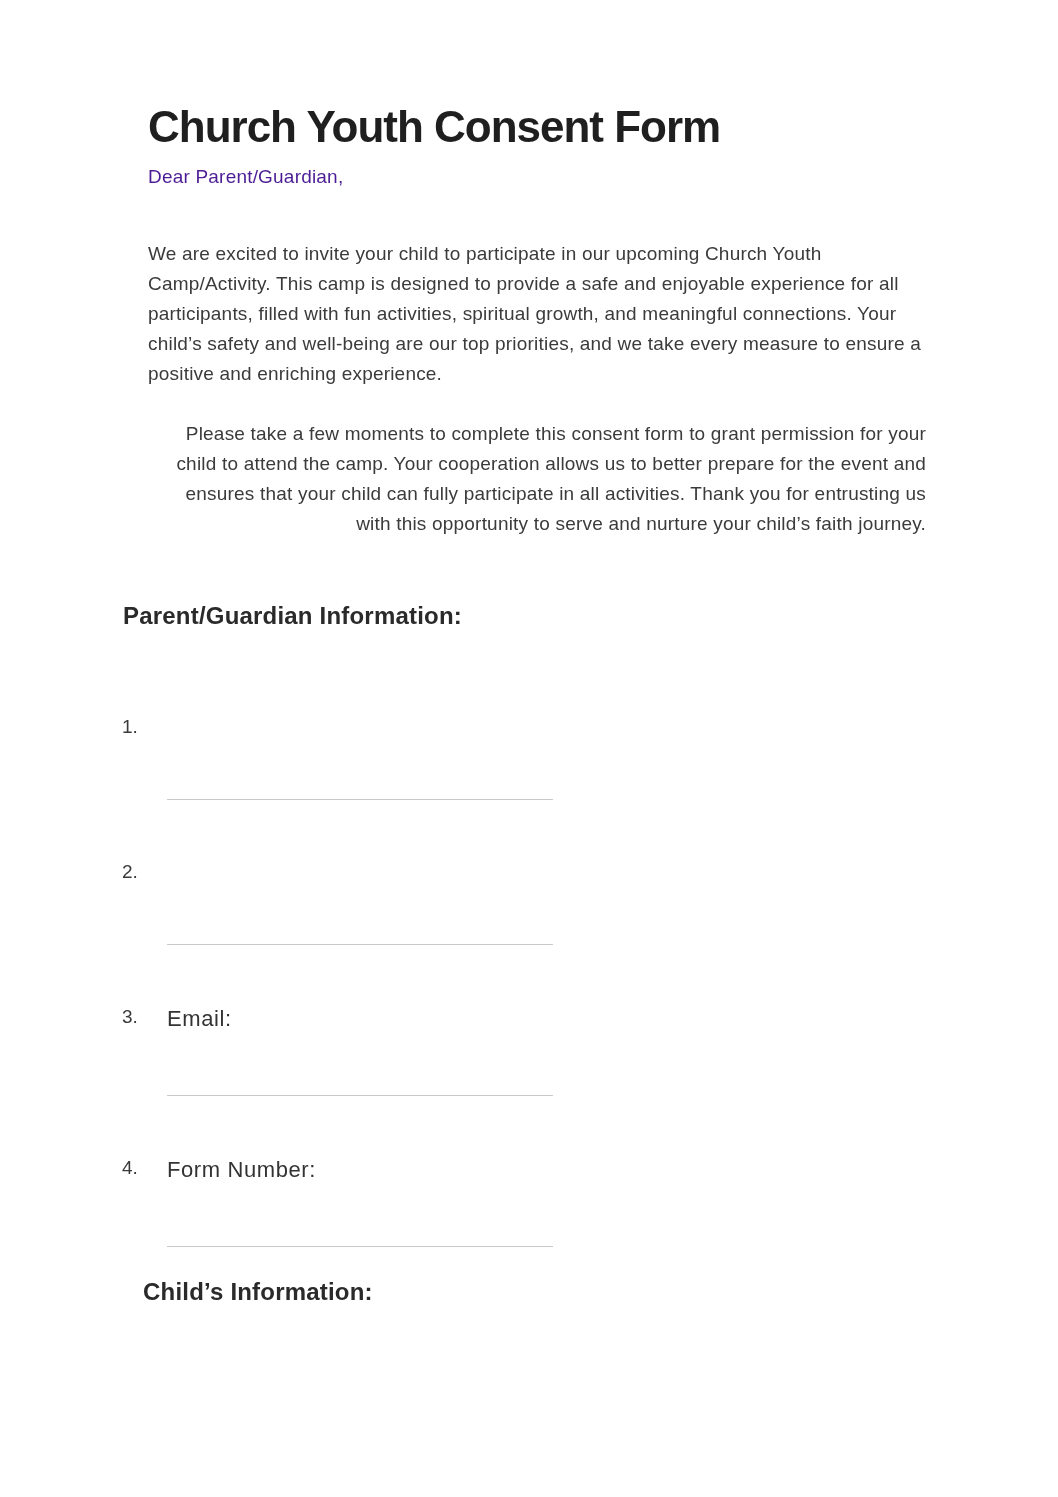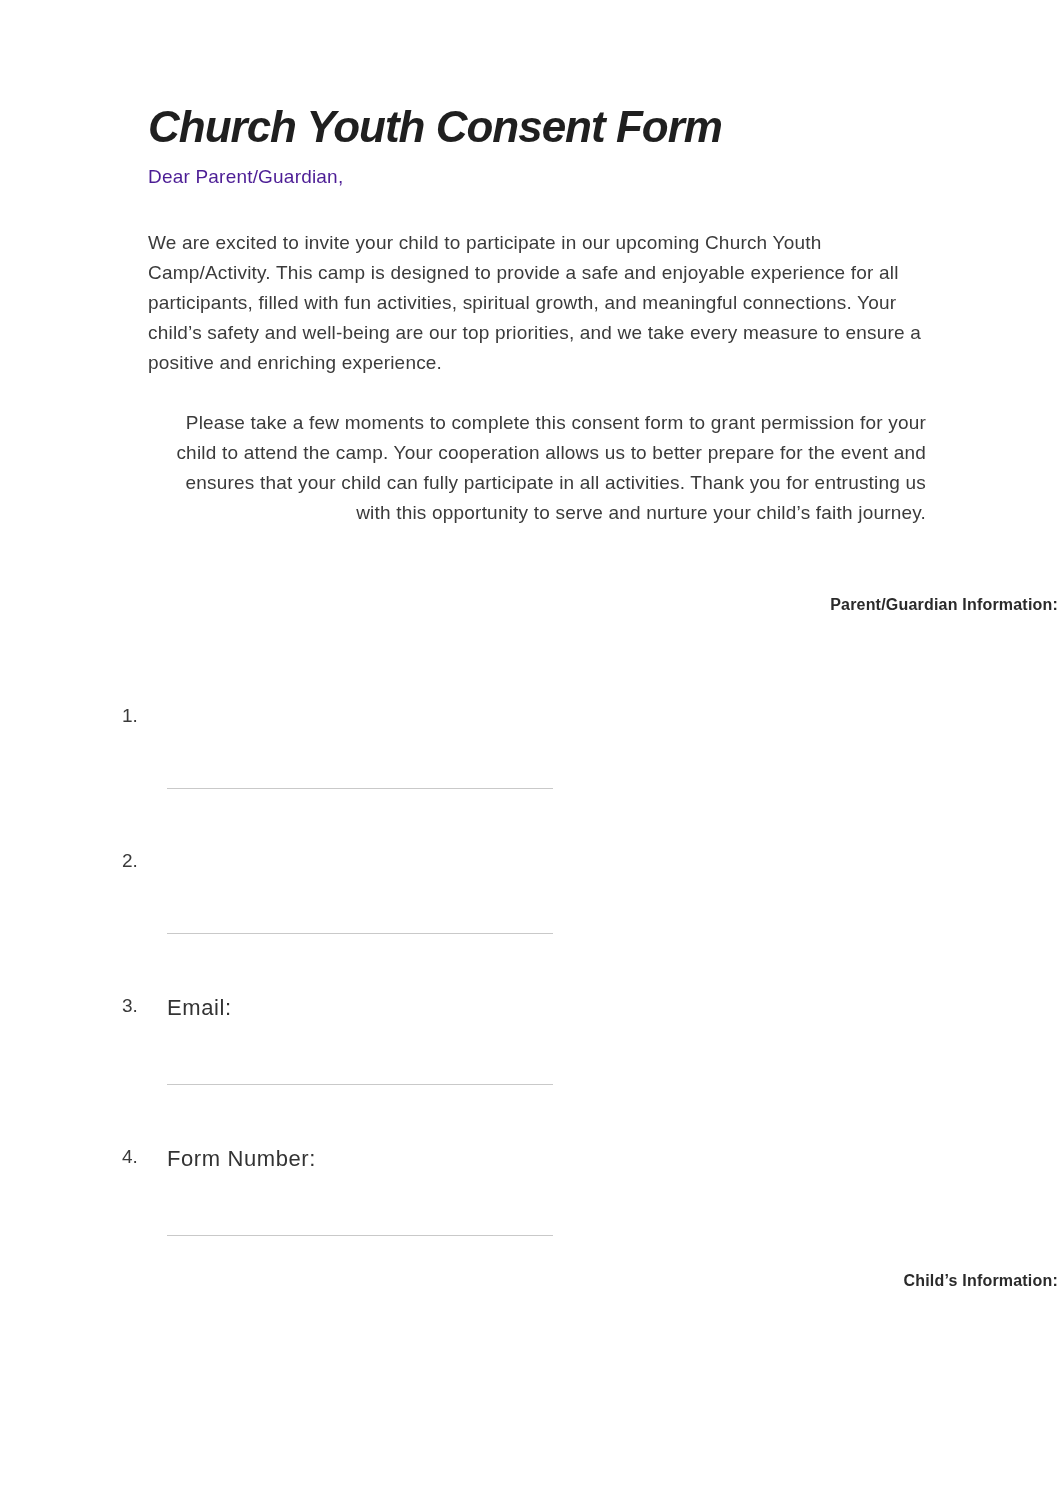--- a/index.html
+++ b/index.html
@@ -18,50 +18,48 @@
     background: #ffffff;
     padding-top: 104px;
   }
   .page-title {
     margin-left: 148px;
     font-size: 44px;
     line-height: 1.05;
     font-weight: 900;
     letter-spacing: -1px;
     color: #1f1f1f;
-    font-style: italic;
   }
   .salutation {
     margin-left: 148px;
     margin-top: 13px;
     font-size: 19px;
     line-height: 28px;
     color: #4c1d95;
     letter-spacing: 0.2px;
   }
   .intro-paragraph {
     margin-left: 148px;
-    margin-top: 37px;
+    margin-top: 48px;
     max-width: 778px;
     font-size: 19px;
     line-height: 30px;
     color: #3b3b3b;
     letter-spacing: 0.2px;
   }
   .intro-paragraph + .intro-paragraph {
     margin-top: 30px;
     text-align: right;
   }
   .section-heading {
-    font-size: 16px;
+    font-size: 24px;
     font-weight: bold;
     color: #2a2a2a;
     line-height: 30px;
     letter-spacing: 0.2px;
-    text-align: right;
   }
   .section-heading.parent {
     margin-left: 123px;
     margin-top: 62px;
   }
   .section-heading.child {
     margin-left: 143px;
     margin-top: 30px;
   }
   .question {

